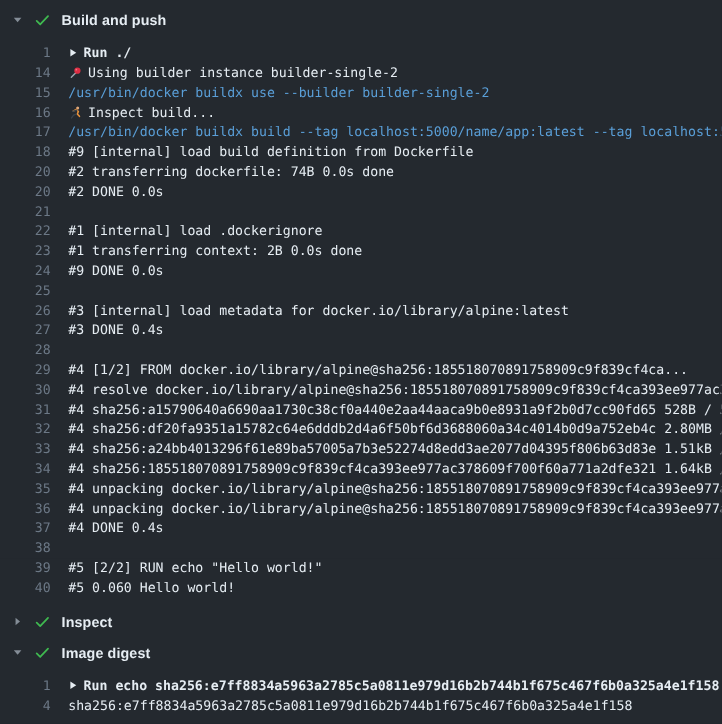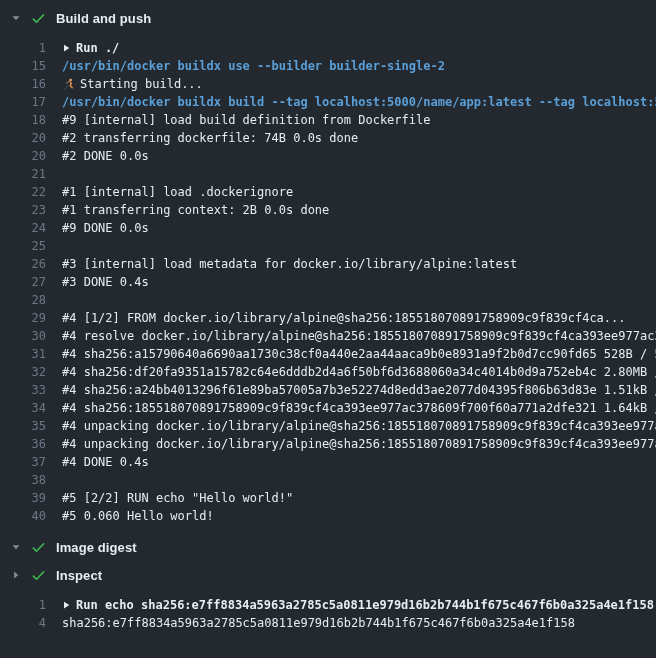--- a/index.html
+++ b/index.html
@@ -66,21 +66,21 @@
   .line-content {
     margin-left: 16px;
     display: flex;
     align-items: center;
     white-space: pre;
     overflow: hidden;
   }
   .line-content .icon { margin-right: 5px; flex: none; }
   .line-content .play-icon { width: 9px; }
   .line-content .pushpin-icon, .line-content .runner-icon { width: 13px; }
-  .style-command .line-text { color: var(--blue, #5a9fd8); font-weight: bold; }
+  .style-command .line-text { color: var(--blue, #5a9fd8); font-weight: normal; }
   .style-run .line-text { font-weight: bold; }
   .line-text { color: var(--text, #e6edf3); }
 </style>
 </head>
 <body>
 
 <div class="log-viewer">
   <div id="groups-root">
       <div class="group-header">
         <span class="icon caret-down-icon caret">
@@ -92,26 +92,31 @@
           <svg width="15" height="15" viewBox="0 0 16 16">
             <path d="M2.5 8.6l3.4 3.4L13.5 4" fill="none" stroke="currentColor" stroke-width="1.7" stroke-linecap="round" stroke-linejoin="round"></path>
           </svg>
         </span>
         <span class="group-title">Build and push</span>
       </div>
       <div class="log-lines">
         <div class="log-line style-run"><span class="line-num">1</span><span class="line-content"><span class="icon play-icon"><svg width="9" height="10" viewBox="0 0 16 16">
                 <path fill="#e6edf3" d="M3.5 2v12L13 8z"></path>
               </svg></span><span class="line-text">Run ./</span></span></div>
+        <div class="log-line style-normal"><span class="line-num">14</span><span class="line-content"><span class="icon pushpin-icon"><svg width="13" height="13" viewBox="0 0 16 16">
+                <line x1="3.5" y1="12.5" x2="8.5" y2="7.5" stroke="#9aa7b0" stroke-width="1.6" stroke-linecap="round"></line>
+                <circle cx="10.3" cy="5.3" r="3.5" fill="#dd2e44"></circle>
+                <circle cx="9.1" cy="4.1" r="1" fill="#f4707f"></circle>
+              </svg></span><span class="line-text">Using builder instance builder-single-2</span></span></div>
         <div class="log-line style-command"><span class="line-num">15</span><span class="line-content"><span class="line-text">/usr/bin/docker buildx use --builder builder-single-2</span></span></div>
         <div class="log-line style-normal"><span class="line-num">16</span><span class="line-content"><span class="icon runner-icon"><svg width="13" height="13" viewBox="0 0 16 16">
                 <circle cx="10.6" cy="2.6" r="1.7" fill="#e2a878"></circle>
                 <path d="M5.5 6.2l3.6-1.8 2.3 2.2-1.2 2.8 2.4 2.6" fill="none" stroke="#e8913a" stroke-width="1.8" stroke-linecap="round" stroke-linejoin="round"></path>
                 <path d="M9.2 9.4l-3.1 1.3-2.4 3.1M9.6 5.2L5 6.4" fill="none" stroke="#38434d" stroke-width="1.5" stroke-linecap="round"></path>
-              </svg></span><span class="line-text">Starting build...</span></span></div>
+              </svg></span><span class="line-text">Inspect build...</span></span></div>
         <div class="log-line style-command"><span class="line-num">17</span><span class="line-content"><span class="line-text">/usr/bin/docker buildx build --tag localhost:5000/name/app:latest --tag localhost:50</span></span></div>
         <div class="log-line style-normal"><span class="line-num">18</span><span class="line-content"><span class="line-text">#9 [internal] load build definition from Dockerfile</span></span></div>
         <div class="log-line style-normal"><span class="line-num">20</span><span class="line-content"><span class="line-text">#2 transferring dockerfile: 74B 0.0s done</span></span></div>
         <div class="log-line style-normal"><span class="line-num">20</span><span class="line-content"><span class="line-text">#2 DONE 0.0s</span></span></div>
         <div class="log-line style-normal"><span class="line-num">21</span><span class="line-content"><span class="line-text"></span></span></div>
         <div class="log-line style-normal"><span class="line-num">22</span><span class="line-content"><span class="line-text">#1 [internal] load .dockerignore</span></span></div>
         <div class="log-line style-normal"><span class="line-num">23</span><span class="line-content"><span class="line-text">#1 transferring context: 2B 0.0s done</span></span></div>
         <div class="log-line style-normal"><span class="line-num">24</span><span class="line-content"><span class="line-text">#9 DONE 0.0s</span></span></div>
         <div class="log-line style-normal"><span class="line-num">25</span><span class="line-content"><span class="line-text"></span></span></div>
         <div class="log-line style-normal"><span class="line-num">26</span><span class="line-content"><span class="line-text">#3 [internal] load metadata for docker.io/library/alpine:latest</span></span></div>
@@ -124,45 +129,45 @@
         <div class="log-line style-normal"><span class="line-num">33</span><span class="line-content"><span class="line-text">#4 sha256:a24bb4013296f61e89ba57005a7b3e52274d8edd3ae2077d04395f806b63d83e 1.51kB /</span></span></div>
         <div class="log-line style-normal"><span class="line-num">34</span><span class="line-content"><span class="line-text">#4 sha256:185518070891758909c9f839cf4ca393ee977ac378609f700f60a771a2dfe321 1.64kB /</span></span></div>
         <div class="log-line style-normal"><span class="line-num">35</span><span class="line-content"><span class="line-text">#4 unpacking docker.io/library/alpine@sha256:185518070891758909c9f839cf4ca393ee977a</span></span></div>
         <div class="log-line style-normal"><span class="line-num">36</span><span class="line-content"><span class="line-text">#4 unpacking docker.io/library/alpine@sha256:185518070891758909c9f839cf4ca393ee977a</span></span></div>
         <div class="log-line style-normal"><span class="line-num">37</span><span class="line-content"><span class="line-text">#4 DONE 0.4s</span></span></div>
         <div class="log-line style-normal"><span class="line-num">38</span><span class="line-content"><span class="line-text"></span></span></div>
         <div class="log-line style-normal"><span class="line-num">39</span><span class="line-content"><span class="line-text">#5 [2/2] RUN echo "Hello world!"</span></span></div>
         <div class="log-line style-normal"><span class="line-num">40</span><span class="line-content"><span class="line-text">#5 0.060 Hello world!</span></span></div>
       </div>
       <div class="group-header">
+        <span class="icon caret-right-icon caret">
+          <svg width="10" height="10" viewBox="0 0 16 16">
+            <path fill="currentColor" d="M5 2.5v11L11.5 8z"></path>
+          </svg>
+        </span>
+        <span class="icon check-icon check">
+          <svg width="15" height="15" viewBox="0 0 16 16">
+            <path d="M2.5 8.6l3.4 3.4L13.5 4" fill="none" stroke="currentColor" stroke-width="1.7" stroke-linecap="round" stroke-linejoin="round"></path>
+          </svg>
+        </span>
+        <span class="group-title">Inspect</span>
+      </div>
+      <div class="group-header">
         <span class="icon caret-down-icon caret">
           <svg width="10" height="10" viewBox="0 0 16 16">
             <path fill="currentColor" d="M2.5 5h11L8 11.5z"></path>
           </svg>
         </span>
         <span class="icon check-icon check">
           <svg width="15" height="15" viewBox="0 0 16 16">
             <path d="M2.5 8.6l3.4 3.4L13.5 4" fill="none" stroke="currentColor" stroke-width="1.7" stroke-linecap="round" stroke-linejoin="round"></path>
           </svg>
         </span>
         <span class="group-title">Image digest</span>
       </div>
-      <div class="group-header">
-        <span class="icon caret-right-icon caret">
-          <svg width="10" height="10" viewBox="0 0 16 16">
-            <path fill="currentColor" d="M5 2.5v11L11.5 8z"></path>
-          </svg>
-        </span>
-        <span class="icon check-icon check">
-          <svg width="15" height="15" viewBox="0 0 16 16">
-            <path d="M2.5 8.6l3.4 3.4L13.5 4" fill="none" stroke="currentColor" stroke-width="1.7" stroke-linecap="round" stroke-linejoin="round"></path>
-          </svg>
-        </span>
-        <span class="group-title">Inspect</span>
-      </div>
       <div class="log-lines">
         <div class="log-line style-run"><span class="line-num">1</span><span class="line-content"><span class="icon play-icon"><svg width="9" height="10" viewBox="0 0 16 16">
                 <path fill="#e6edf3" d="M3.5 2v12L13 8z"></path>
               </svg></span><span class="line-text">Run echo sha256:e7ff8834a5963a2785c5a0811e979d16b2b744b1f675c467f6b0a325a4e1f158</span></span></div>
         <div class="log-line style-normal"><span class="line-num">4</span><span class="line-content"><span class="line-text">sha256:e7ff8834a5963a2785c5a0811e979d16b2b744b1f675c467f6b0a325a4e1f158</span></span></div>
       </div>
     </div>
 </div>
 
 </body></html>

